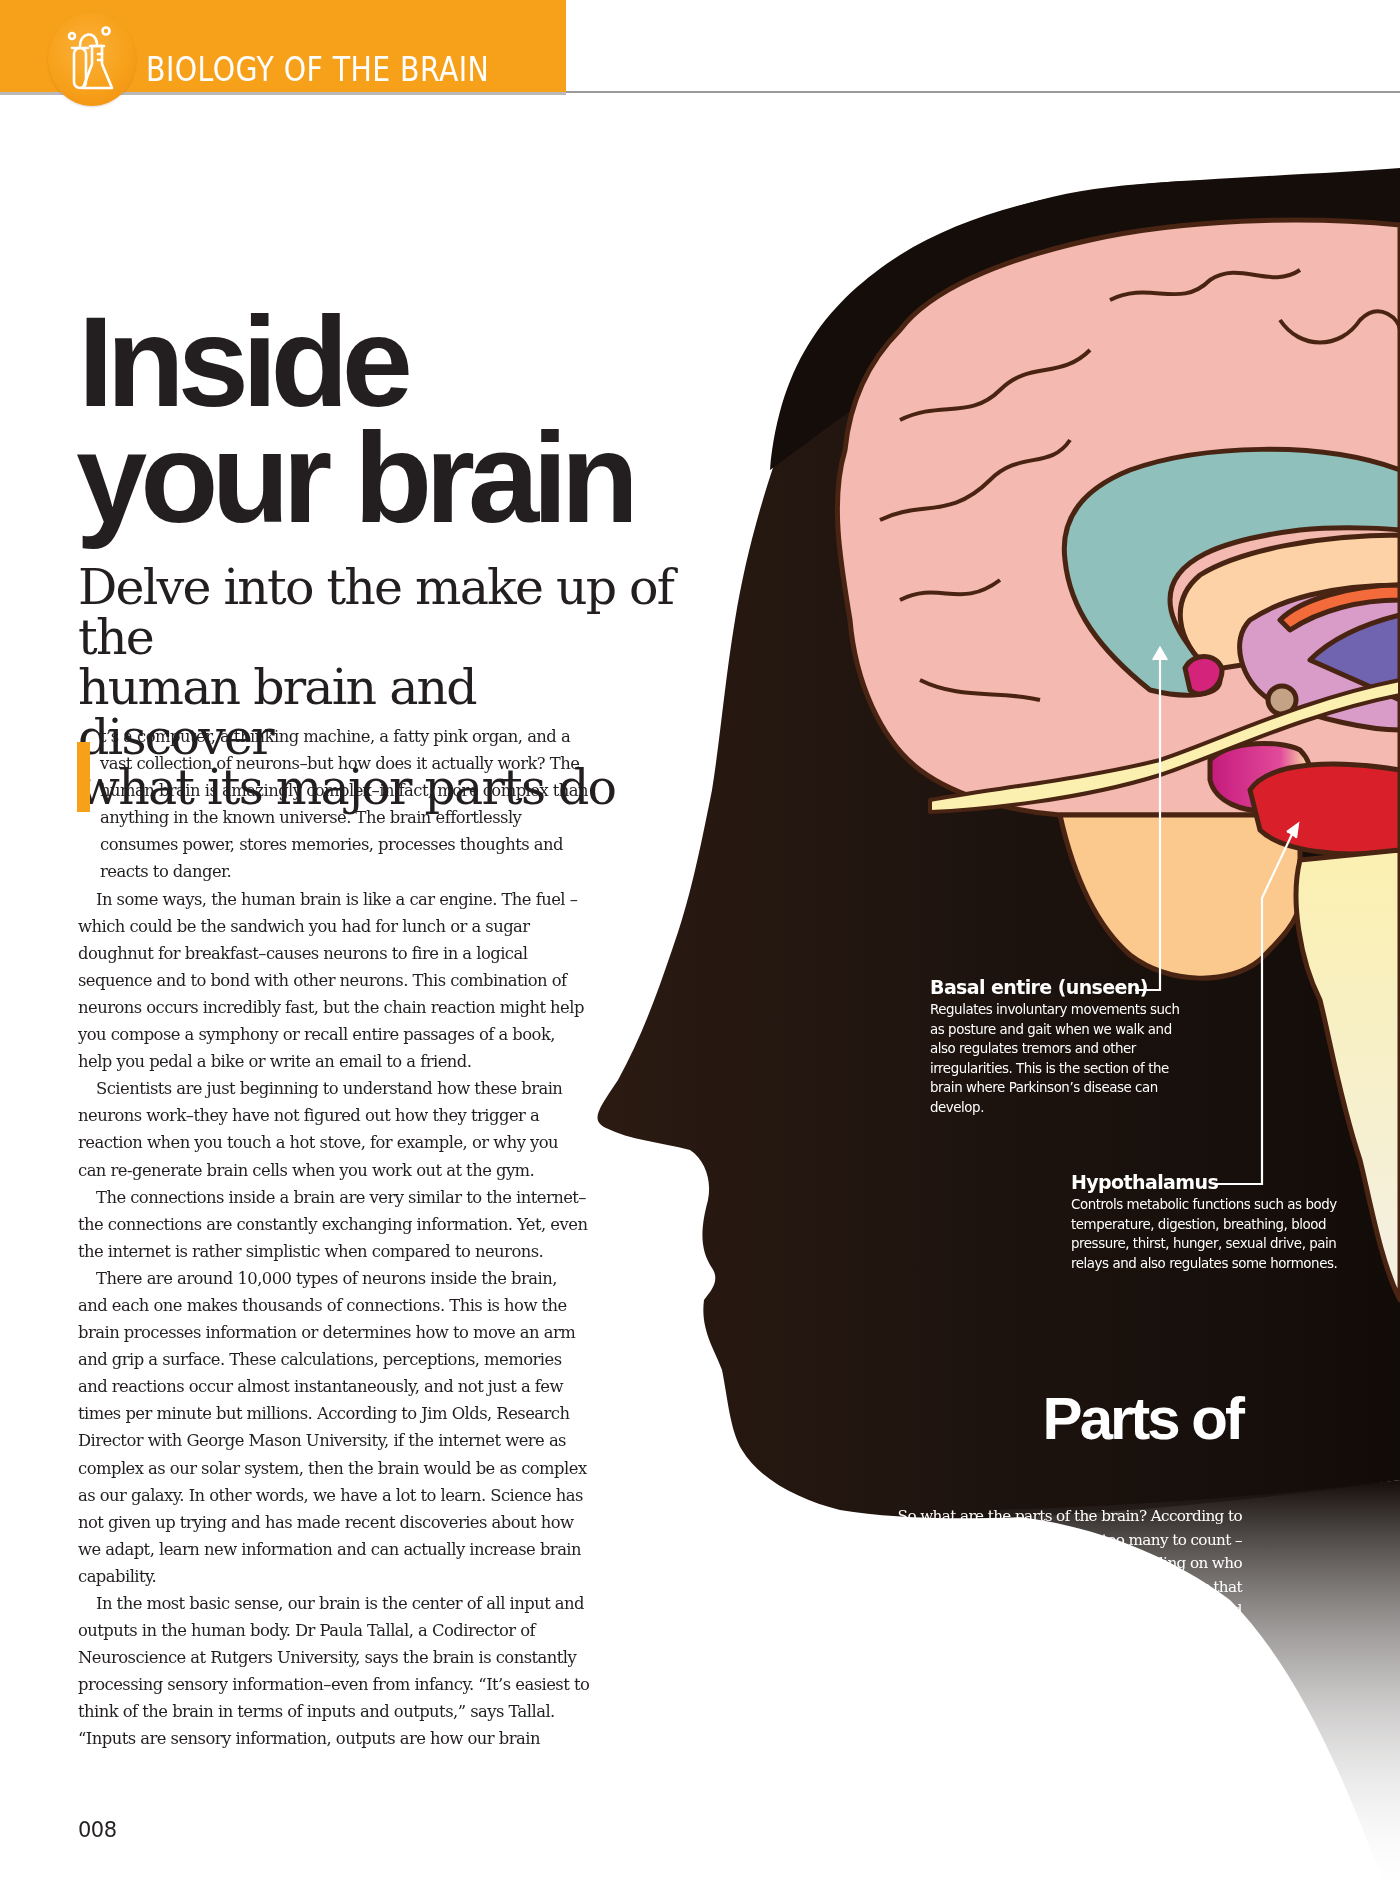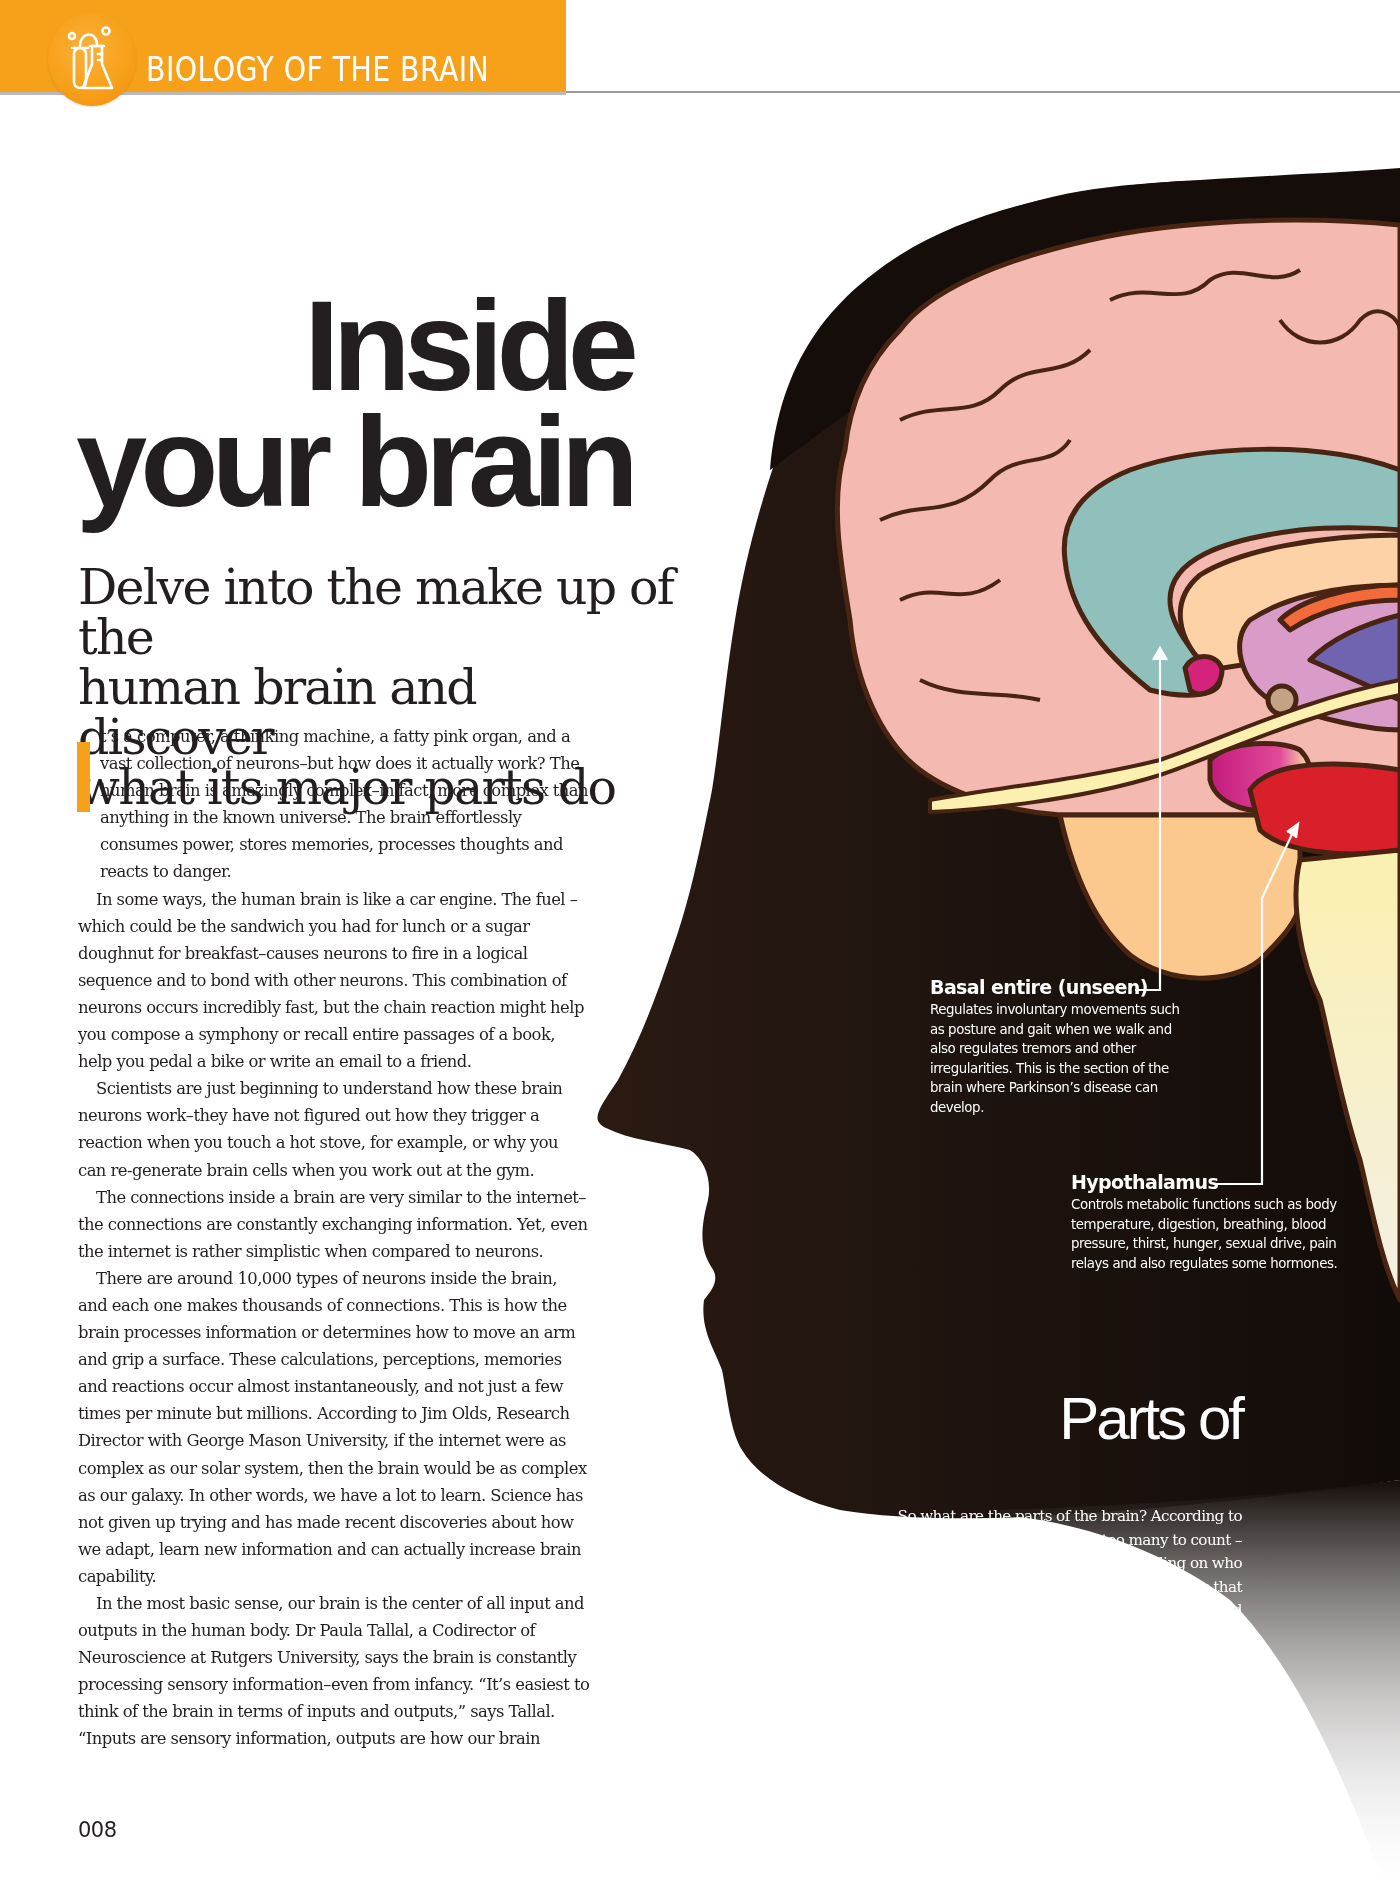--- a/index.html
+++ b/index.html
@@ -27,23 +27,23 @@
   .badge svg { position:absolute; left:18px; top:14px; }
   .section-title {
     position:absolute; left:146px; top:28px;
     font-family:"DejaVu Sans", sans-serif; font-size:33px; letter-spacing:0.5px;
     color:#ffffff; font-weight:normal; transform:scaleX(0.86); transform-origin:left top;
     white-space:nowrap;
   }
 
   
   .headline {
-    position:absolute; left:78px; top:288px; margin:0;
+    position:absolute; left:78px; top:304px; margin:0;
     font-family:"Liberation Sans", sans-serif; font-weight:bold;
-    font-size:128px; line-height:116px; letter-spacing:-7px; color:#231f20;text-align:right;
+    font-size:128px; line-height:116px; letter-spacing:-7px; color:#231f20;
   }
   .headline span { display:block; }
   .headline .l2 { margin-left:-2px; }
   .standfirst {
     position:absolute; left:78px; top:563px; width:600px; margin:0;
     font-family:"DejaVu Serif", serif; font-size:49px; line-height:50px;
     letter-spacing:-1.8px; color:#231f20; font-weight:normal;
   }
 
   
@@ -67,21 +67,21 @@
   .illustration { position:absolute; left:560px; top:140px; width:840px; height:1763px; }
 
   .callout { position:absolute; color:#ffffff; font-family:"DejaVu Sans", sans-serif; }
   .callout h3 { margin:0; font-size:19px; font-weight:bold; letter-spacing:-0.6px; line-height:22px; }
   .callout p { margin:2px 0 0 0; font-size:13.4px; font-weight:normal; line-height:19.5px; letter-spacing:-0.45px; }
   .callout-basal { left:930px; top:976px; width:260px; }
   .callout-hypo  { left:1071px; top:1171px; width:270px; }
 
   .parts-title {
     position:absolute; right:158px; top:1390px; margin:0; text-align:right;
-    font-family:"Liberation Sans", sans-serif; font-weight:normal; color:#ffffff;
+    font-family:"Liberation Sans", sans-serif; font-weight:bold; color:#ffffff;
     font-size:60px; line-height:58px; letter-spacing:-3px;
   }
   .parts-title span { display:block; }
   .parts-text {
     position:absolute; right:158px; top:1505px; width:360px; margin:0; text-align:right;
     font-family:"DejaVu Serif", serif; font-size:15.2px; line-height:23.6px;
     letter-spacing:-0.6px; color:#ffffff;
   }
 </style>
 </head>

